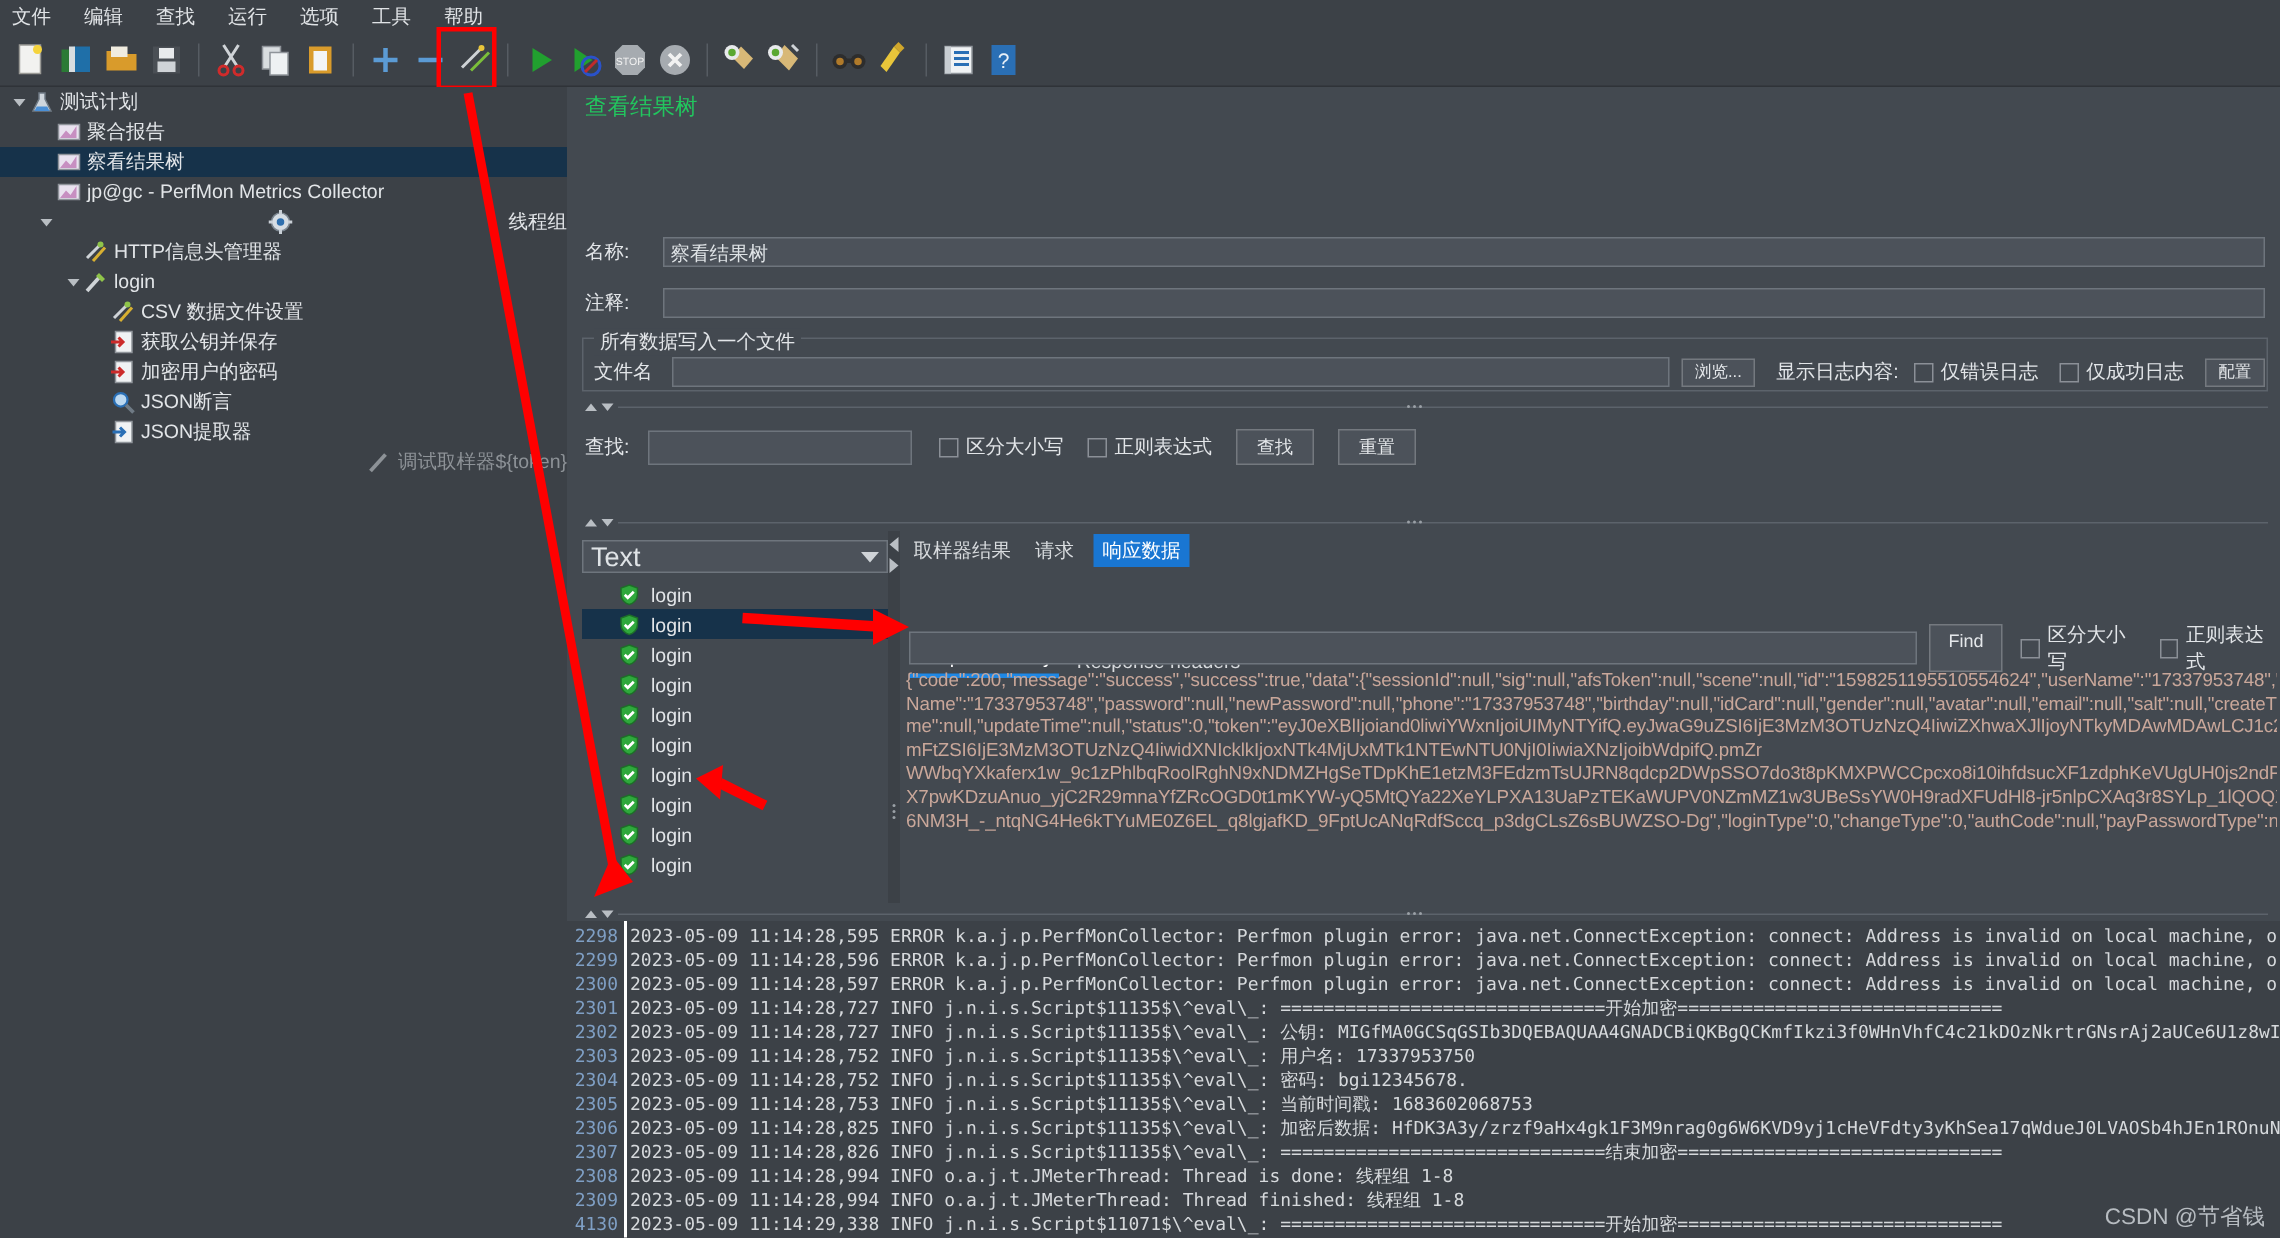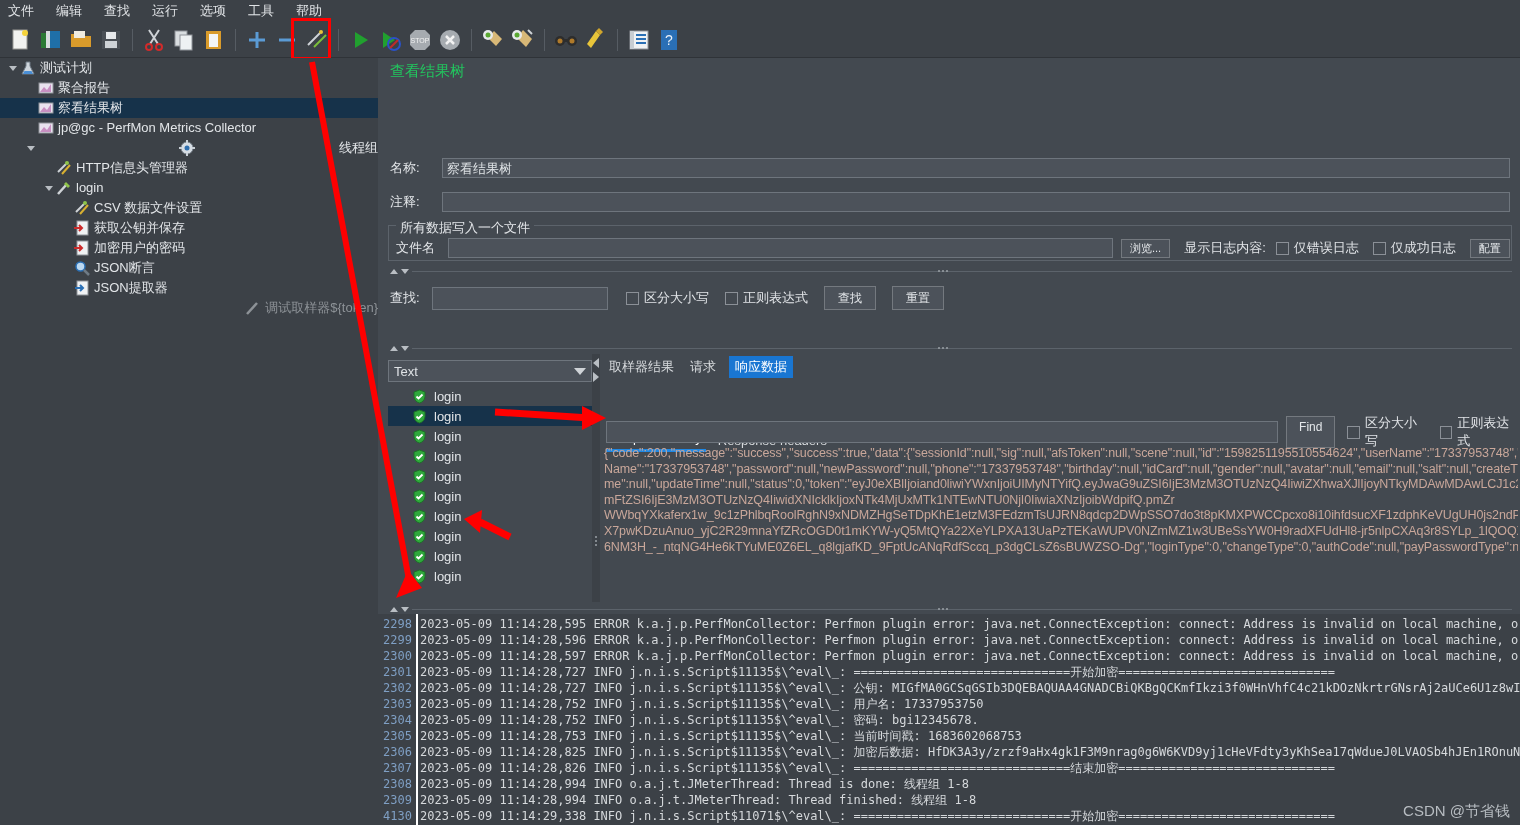--- a/index.html
+++ b/index.html
@@ -45,21 +45,21 @@
   .cbrow{display:flex;align-items:center;gap:5px;font-size:13px;color:#e2e5e8;}
 
   .collapser{position:absolute;height:11px;display:flex;align-items:center;gap:3px;}
   .collapser .tri-u{width:0;height:0;border-left:4px solid transparent;border-right:4px solid transparent;border-bottom:5px solid #b9bec3;}
   .collapser .tri-d{width:0;height:0;border-left:4px solid transparent;border-right:4px solid transparent;border-top:5px solid #b9bec3;}
   .hsep{position:absolute;height:1px;background:#5c636b;}
   .handle{position:absolute;display:flex;gap:2px;align-items:center;}
   .handle i{width:2px;height:2px;background:#9aa0a6;display:block;border-radius:50%;}
 
   
-  .combo{position:absolute;background:#4c525a;border:1px solid #6e757d;box-sizing:border-box;display:flex;align-items:center;justify-content:space-between;padding:0 5px;font-size:13px;color:#dfe3e6;height:22px;}
+  .combo{position:absolute;background:#4c525a;border:1px solid #6e757d;box-sizing:border-box;display:flex;align-items:center;justify-content:space-between;padding:0 5px;font-size:18px;color:#dfe3e6;height:22px;}
   .combo .arr{width:0;height:0;border-left:6px solid transparent;border-right:6px solid transparent;border-top:7px solid #cfd3d7;}
 
   .reslist{position:absolute;overflow:hidden;}
   .resrow{display:flex;align-items:center;height:20px;font-size:13px;color:#e2e5e8;padding-left:24px;}
   .resrow.sel{background:#16324a;}
   .resrow .sic{width:15px;height:15px;margin-right:7px;flex:0 0 15px;}
 
   
   .tabbar{position:absolute;display:flex;align-items:flex-end;gap:10px;}
   .tab{font-size:13px;color:#d8dbde;padding:2px 3px;cursor:pointer;}

